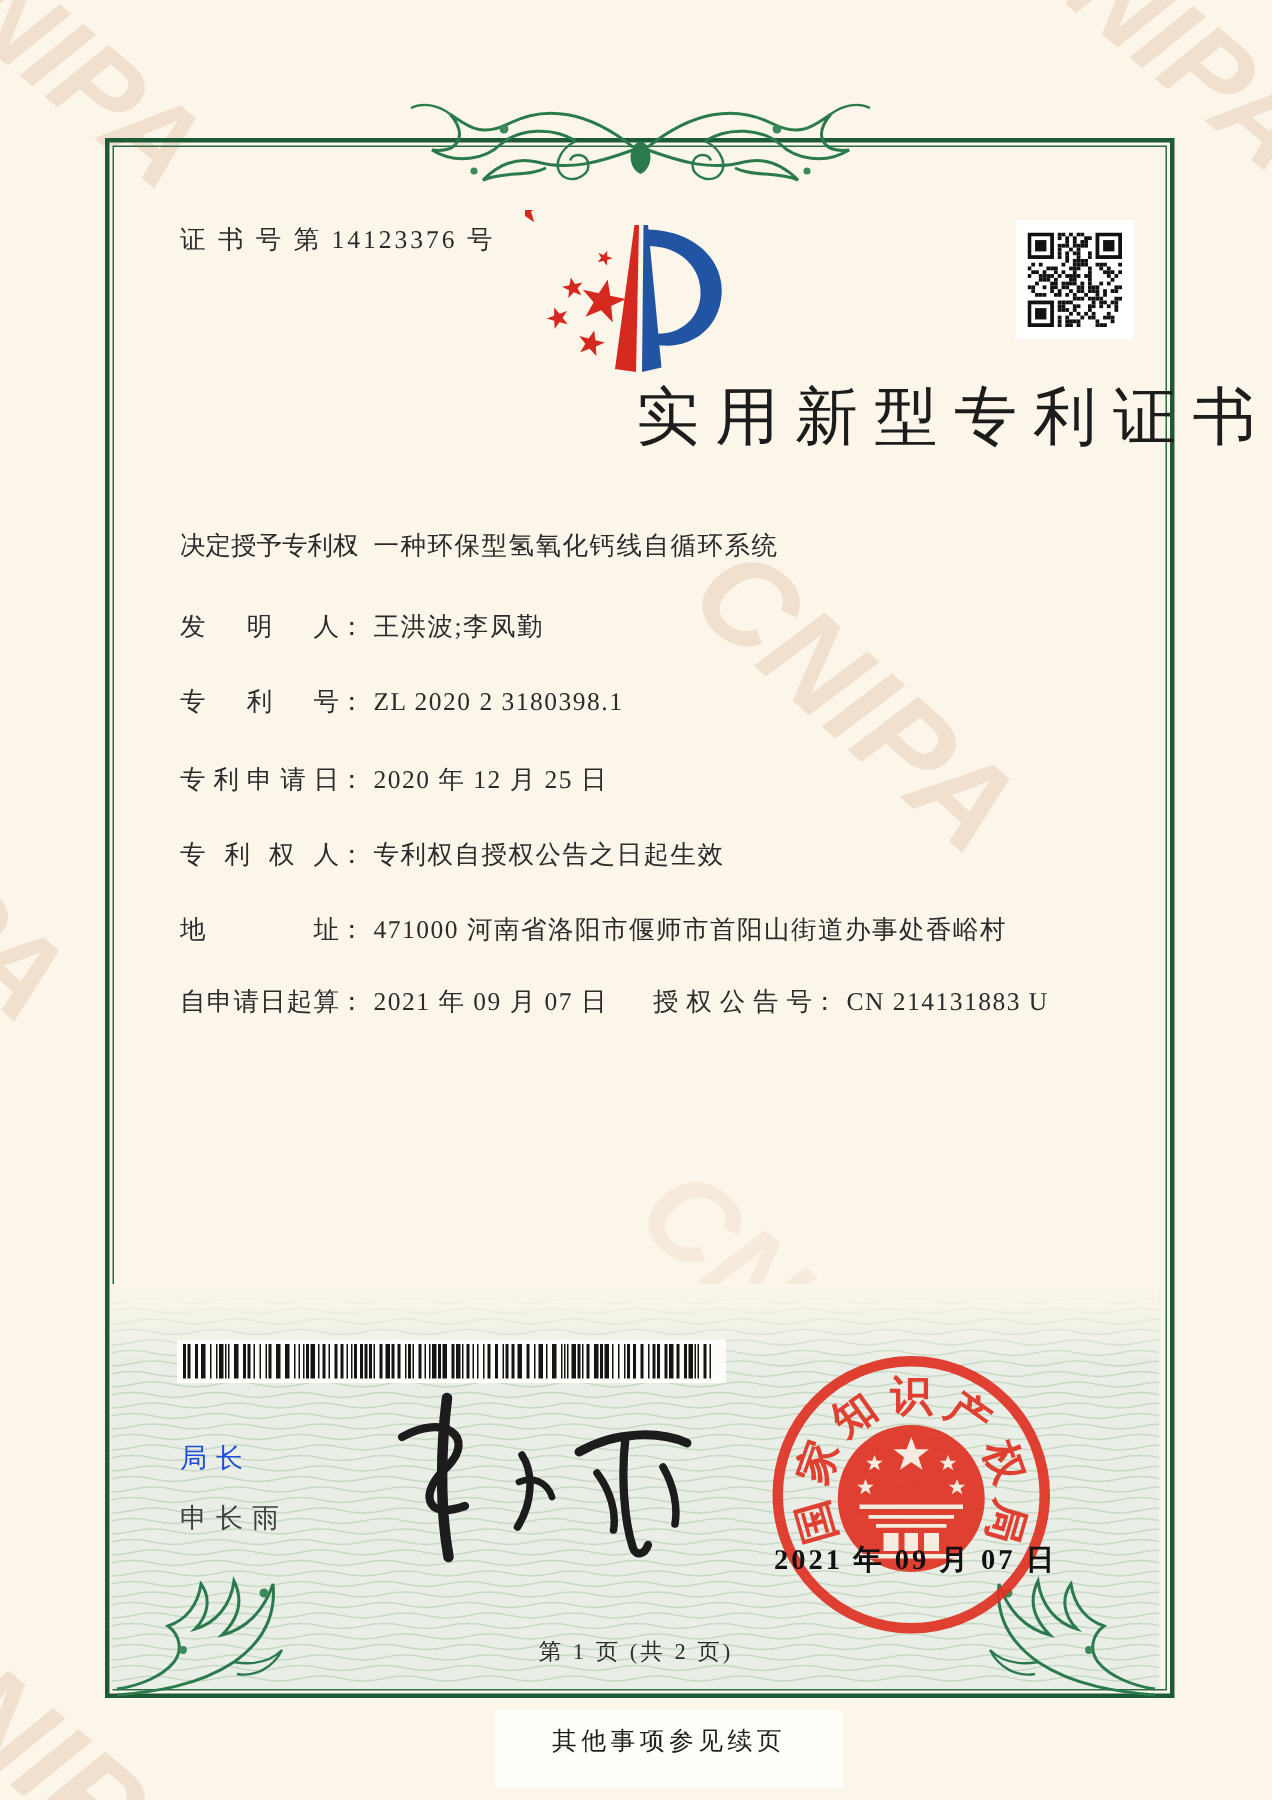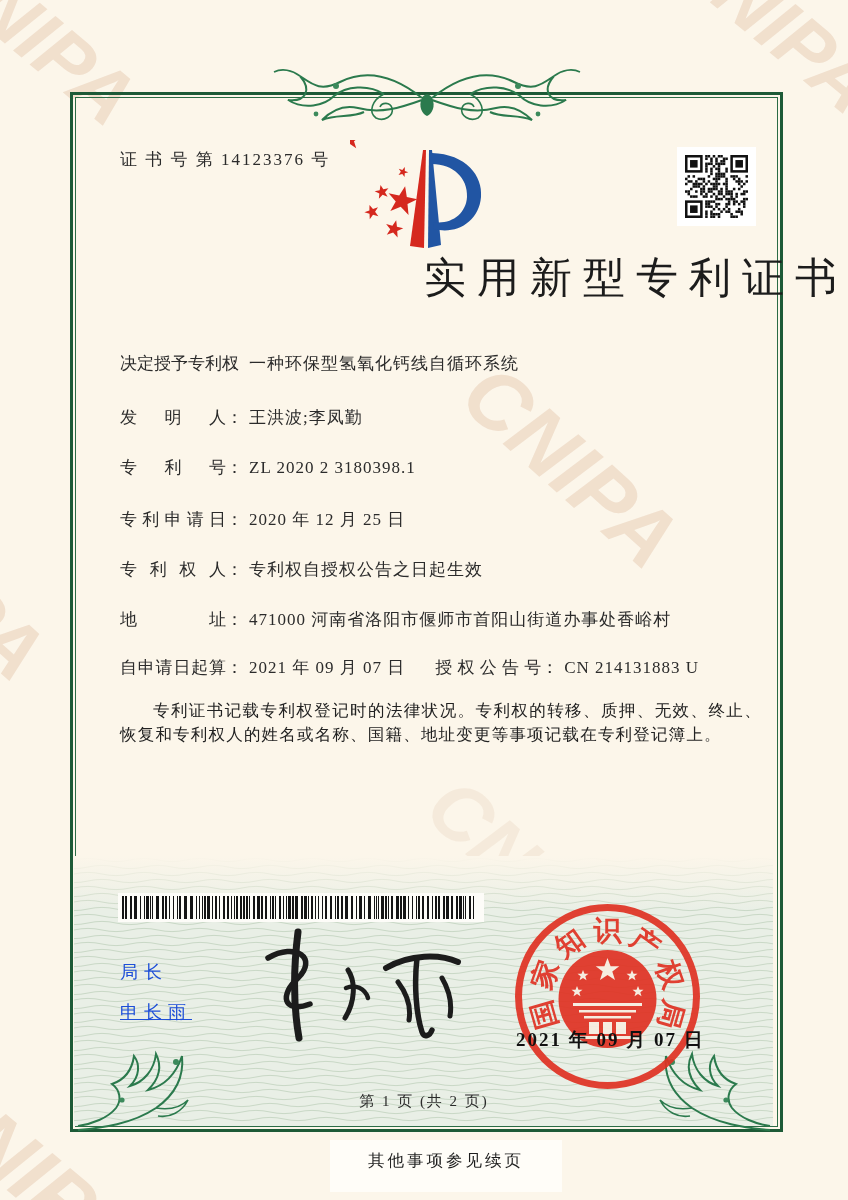--- a/index.html
+++ b/index.html
@@ -58,21 +58,21 @@
   }
   .guilloche .fade{
     position:absolute;left:0;top:0;width:100%;height:55px;
     background:linear-gradient(180deg,#fcf6ea 0%,rgba(252,246,234,0) 100%);
   }
   .barcode{
     position:absolute;left:118px;top:893px;width:366px;height:29px;
     background:#fdfcf8;padding:0;
   }
   .officer-title{position:absolute;left:120px;top:960px;font-size:18px;letter-spacing:6px;color:#1d4ed8;}
-  .officer-name{position:absolute;left:120px;top:1000px;font-size:18px;letter-spacing:6px;color:#1d4ed8;text-decoration:underline;}
+  .officer-name{position:absolute;left:120px;top:1000px;font-size:18px;letter-spacing:6px;color:#404040;}
   .signature{position:absolute;left:252px;top:926px;}
   .seal{position:absolute;left:511px;top:900px;}
   .seal-date{
     position:absolute;left:516px;top:1027px;
     font-size:19px;letter-spacing:2px;color:#111;font-weight:600;
     white-space:nowrap;
   }
   .page-num{
     position:absolute;left:0;top:1092px;width:848px;text-align:center;
     font-size:15px;color:#2b2b2b;letter-spacing:2px;
@@ -425,21 +425,20 @@
   <span class="flabel">专利权人</span><span class="fcolon">：</span><span class="fvalue">专利权自授权公告之日起生效</span>
 </div>
 <div class="field" style="top:608px">
   <span class="flabel">地址</span><span class="fcolon">：</span><span class="fvalue">471000 河南省洛阳市偃师市首阳山街道办事处香峪村</span>
 </div>
 <div class="field" style="top:656px">
   <span class="flabel">自申请日起算</span><span class="fcolon">：</span><span class="fvalue">2021 年 09 月 07 日</span><span class="grant2"><span class="flabel">授权公告号</span><span class="fcolon">：</span><span class="fvalue">CN 214131883 U</span></span>
 </div>
 
 <div class="bodytext">
-  <p>专利证书记载专利权登记时的法律状况。专利权的转移、质押、无效、终止、恢复和专利权人的姓名或名称、国籍、地址变更等事项记载在专利登记簿上。</p>
 </div>
 
 <div class="barcode"><svg id="bars" width="366" height="29">
       <rect x="4" y="3" width="2" height="23" fill="#141414"></rect>
       <rect x="7" y="3" width="2" height="23" fill="#141414"></rect>
       <rect x="12" y="3" width="2" height="23" fill="#141414"></rect>
       <rect x="16" y="3" width="3" height="23" fill="#141414"></rect>
       <rect x="22" y="3" width="1" height="23" fill="#141414"></rect>
       <rect x="26" y="3" width="1" height="23" fill="#141414"></rect>
       <rect x="28" y="3" width="3" height="23" fill="#141414"></rect>

